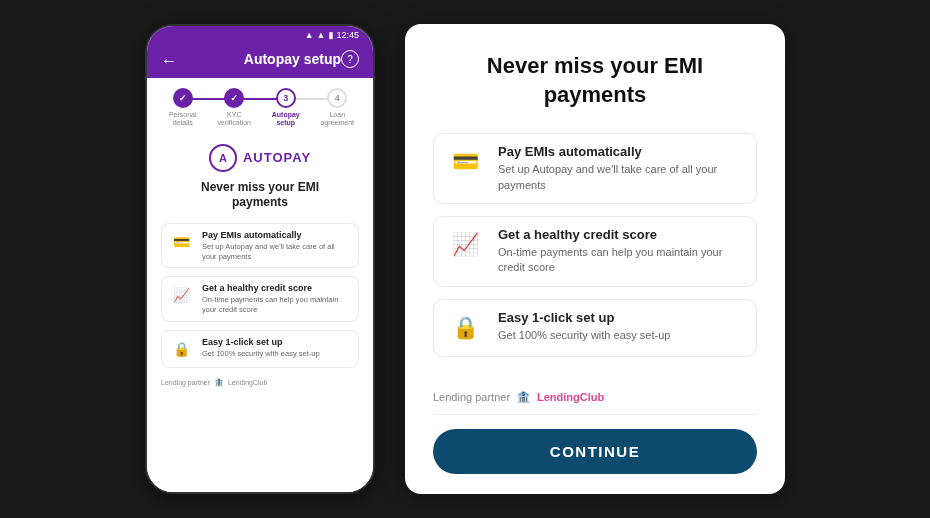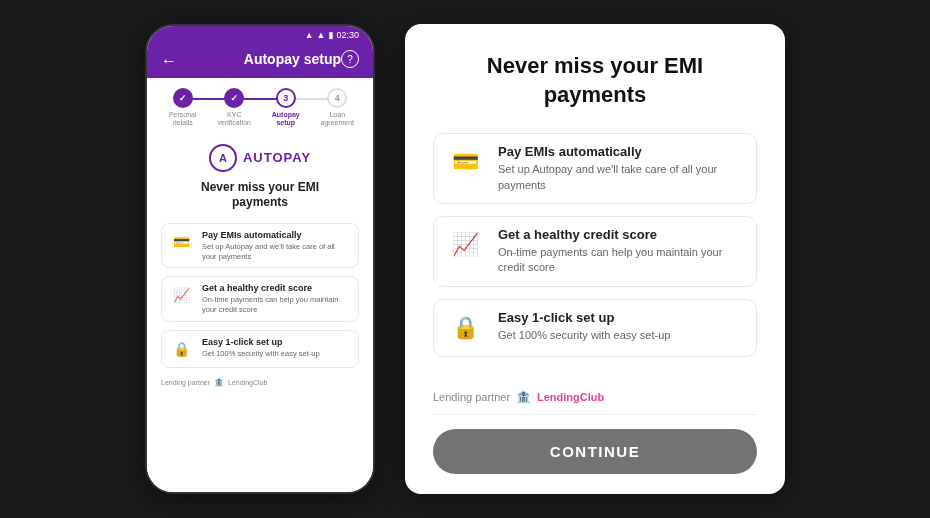--- a/index.html
+++ b/index.html
@@ -319,21 +319,21 @@
     }
 
     .continue-btn-area {
       padding: 14px 0 20px;
       border-top: 1px solid #eee;
       margin-top: auto;
     }
 
     .continue-btn {
       width: 100%;
-      background: #737373;
+      background: #0c4a6e;
       color: #fff;
       border: none;
       border-radius: 28px;
       padding: 14px;
       font-size: 15px;
       font-weight: 700;
       letter-spacing: 1.5px;
       cursor: pointer;
       text-transform: uppercase;
     }
@@ -348,21 +348,21 @@
 </head>
 <body>
 
 <div class="phone-mockup">
 
   <div class="phone-status-bar">
     <div class="status-icons">
       <span>▲</span>
       <span>▲</span>
       <span>▮</span>
-      <span>02:30</span>
+      <span>12:45</span>
     </div>
   </div>
 
   <div class="phone-header">
     <span class="back-arrow">←</span>
     <span class="phone-header-title">Autopay setup</span>
     <div class="help-icon">?</div>
   </div>
 
   <div class="stepper">

